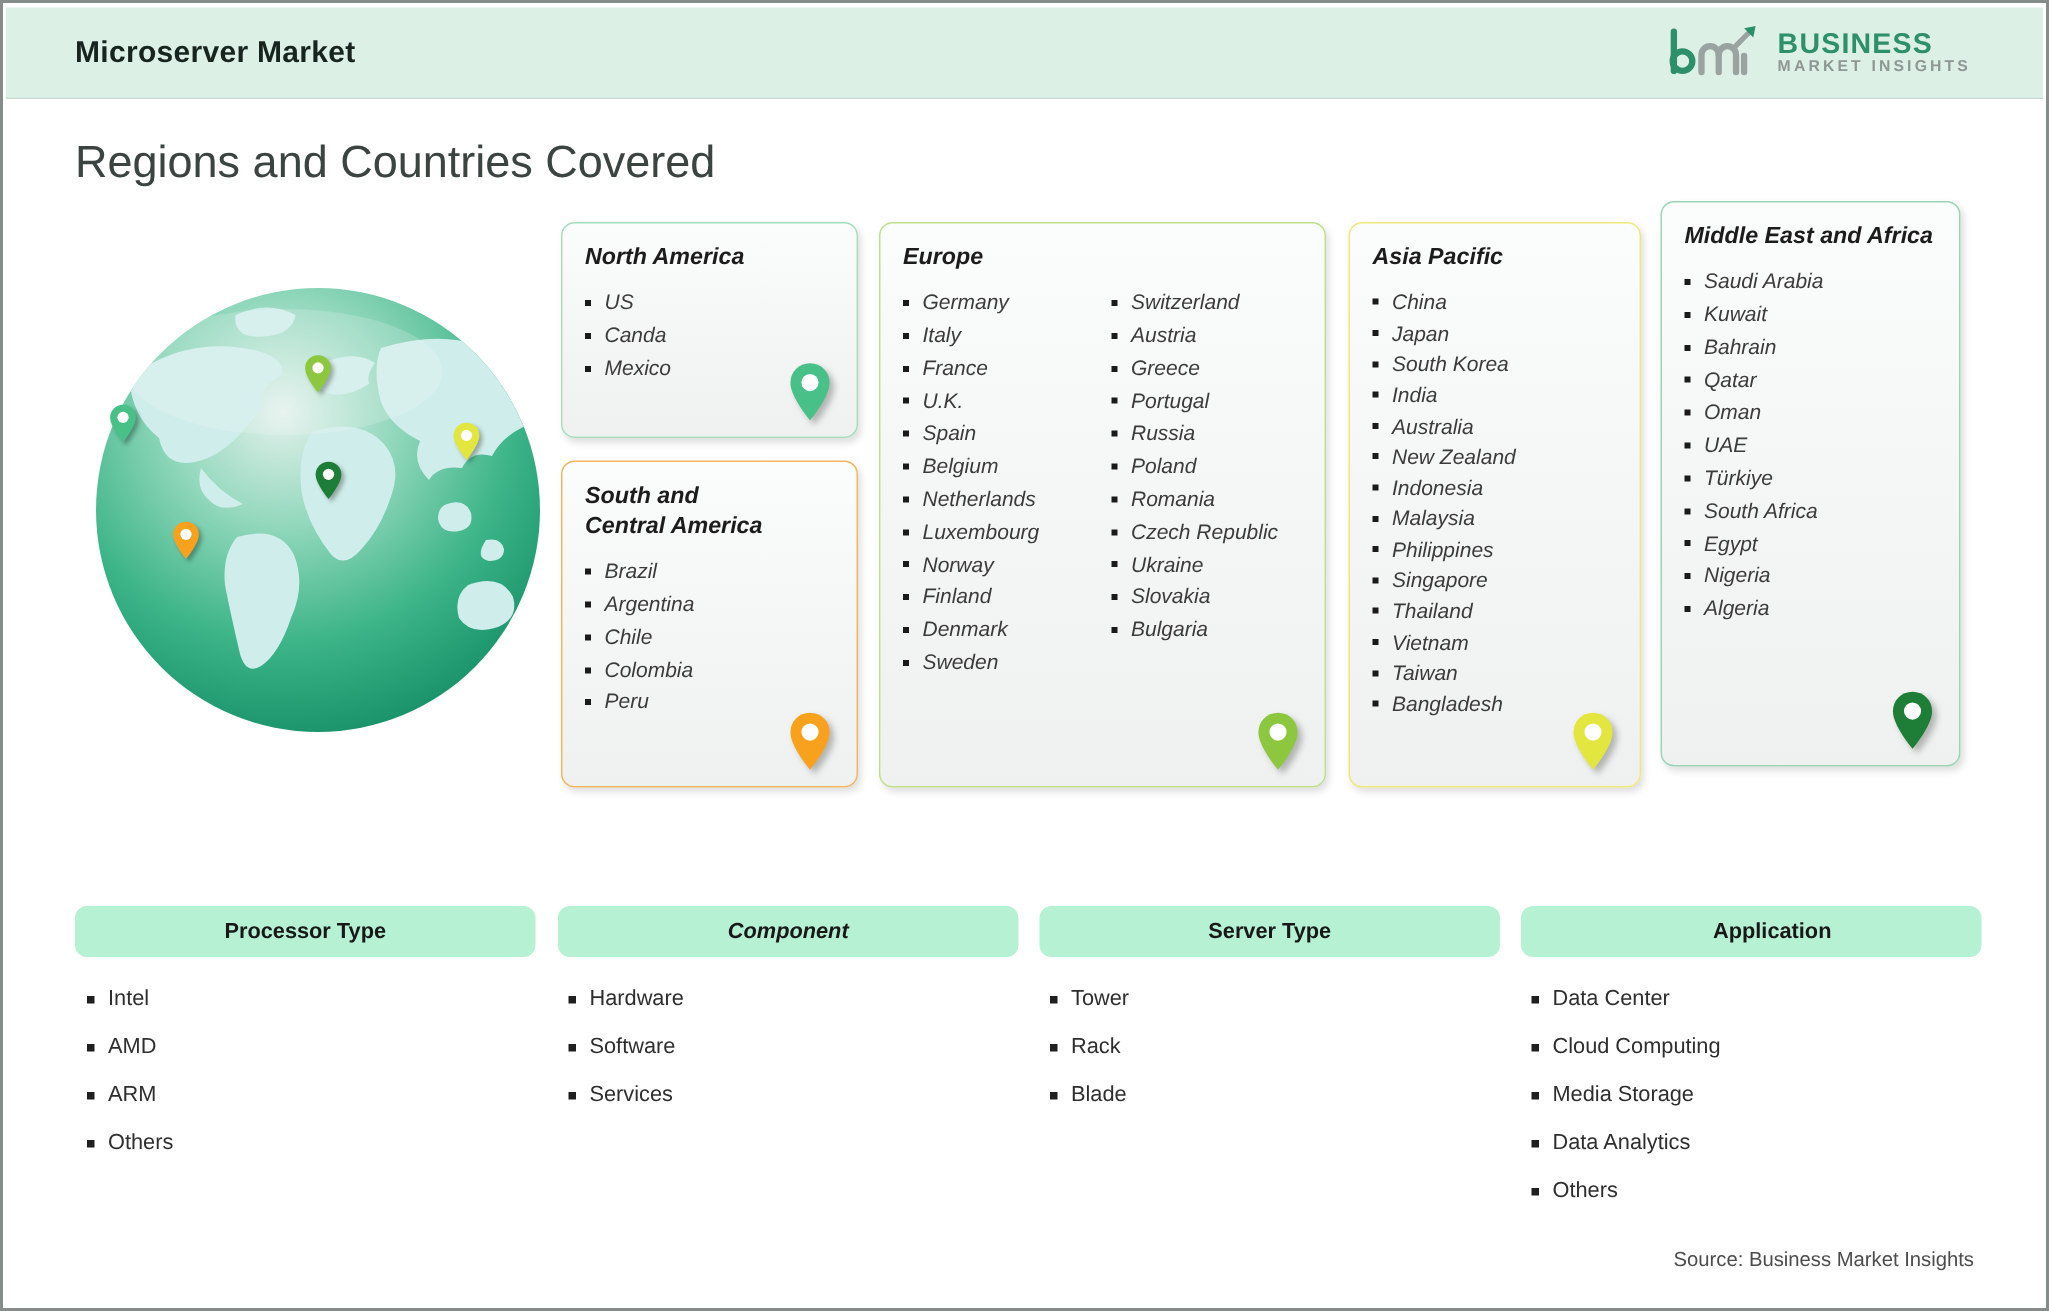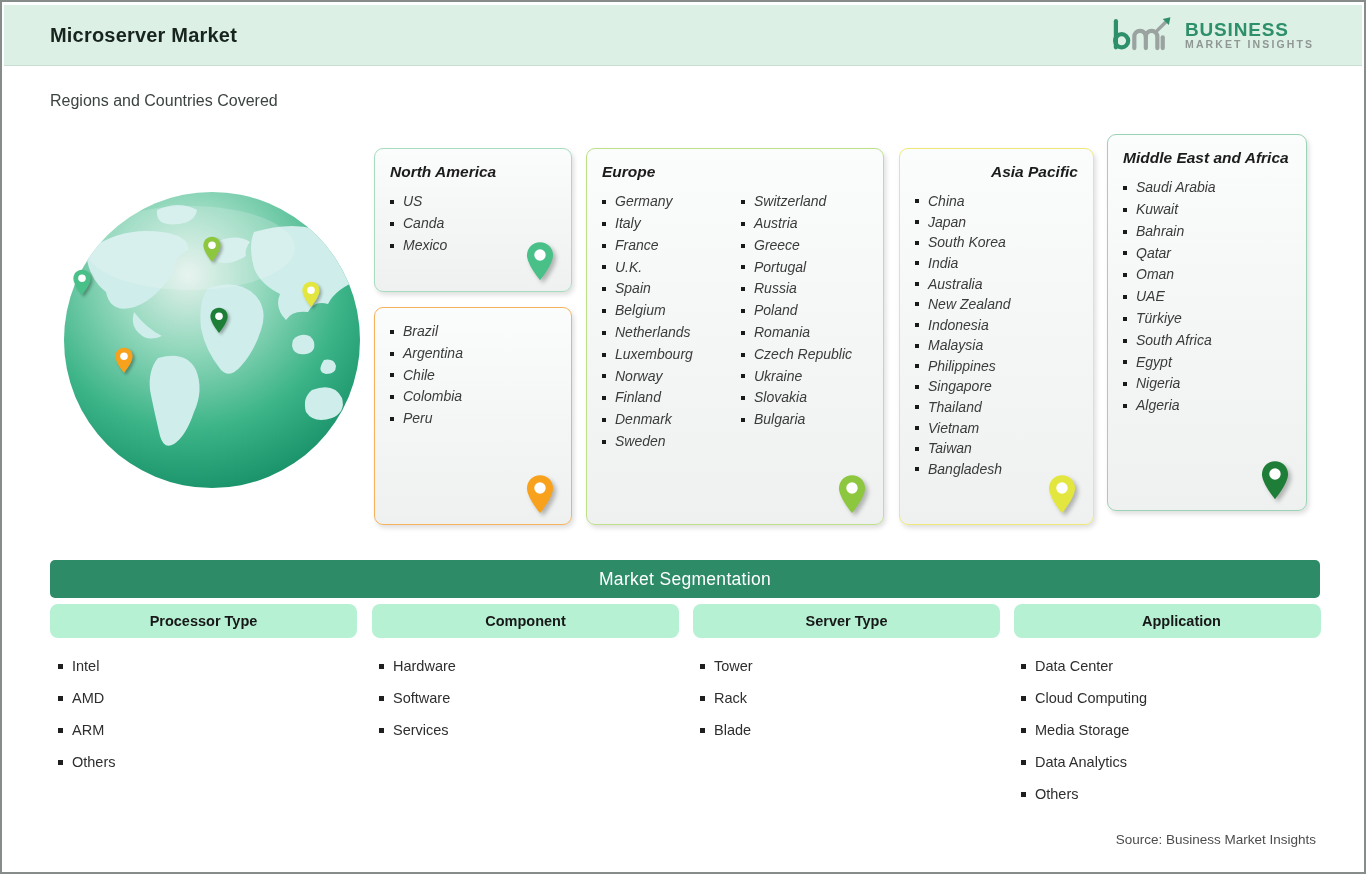--- a/index.html
+++ b/index.html
@@ -11,21 +11,21 @@
   .header-band { position:absolute; left:2px; right:2px; top:3px; height:61px;
                  background:#dcf0e6; border-bottom:1px solid #c9ddd2;
                  display:flex; align-items:center; justify-content:space-between;
                  padding:0 48px 0 46px; }
   .app-title { font-size:20px; font-weight:bold; color:#18241e; letter-spacing:.2px; }
   .logo { display:flex; align-items:center; gap:10px; }
   .logo-text { display:flex; flex-direction:column; line-height:1.05; }
   .logo-line1 { color:#2e8f6b; font-weight:bold; font-size:19px; letter-spacing:.8px; }
   .logo-line2 { color:#8f9793; font-weight:bold; font-size:10.5px; letter-spacing:2.1px; }
 
-  .page-heading { position:absolute; left:48px; top:90px; font-size:16px; color:#3c4440; }
+  .page-heading { position:absolute; left:48px; top:90px; font-size:30px; color:#3c4440; }
 
   
   .globe-wrap { position:absolute; left:60px; top:188px; width:300px; height:300px; }
   .globe-wrap svg.globe { position:absolute; inset:0; }
   .globe-pin { position:absolute; width:20px; height:27px;
                filter:drop-shadow(2px 2px 1.5px rgba(0,0,0,.30)); }
 
   
   .card { position:absolute; border-radius:9px; background:linear-gradient(#fbfcfc,#eef1ef);
           box-shadow:2px 3px 5px rgba(0,0,0,.13); padding:13px 15px 10px 15px;font-style:italic; }
@@ -33,34 +33,34 @@
   .card ul { list-style:none; }
   .card li { display:flex; align-items:center; gap:9px; line-height:21.8px;
              font-size:14px; color:#3b3b3b; break-inside:avoid; }
   .card li .sq { width:4px; height:4px; background:#1a1a1a; flex:0 0 auto; }
   .card-pin { position:absolute; right:16px; bottom:9px; width:30px; height:41px;
               filter:drop-shadow(3px 3px 2px rgba(0,0,0,.26)); }
 
   .card-na  { left:372px; top:146px; width:198px; height:144px; border:1.5px solid #a7dcc0; }
   .card-sca { left:372px; top:305px; width:198px; height:218px; border:1.5px solid #f3b45c; }
   .card-eu  { left:584px; top:146px; width:298px; height:377px; border:1.5px solid #bfdf89; }
-  .card-ap  { left:897px; top:146px; width:195px; height:377px; border:1.5px solid #efe878;text-align:right; }
+  .card-ap  { left:897px; top:146px; width:195px; height:377px; border:1.5px solid #efe878; }
   .card-mea { left:1105px; top:132px; width:200px; height:377px; border:1.5px solid #9ad3b5; }
   .card-eu ul { column-count:2; column-gap:12px; }
   .card-ap li { line-height:20.6px; }
   .card-sca .card-title { width:130px; }
 
   
   .seg-banner { position:absolute; left:48px; top:558px; width:1270px; height:38px;
                 background:#2e8b68; border-radius:5px; display:flex; align-items:center;
                 justify-content:center; color:#fff; font-size:17.5px; letter-spacing:.3px; }
   .seg-pill { position:absolute; top:602px; width:307px; height:34px; background:#b6f1d3;
               border-radius:8px; display:flex; align-items:center; justify-content:center;
               font-size:14.5px; font-weight:bold; color:#181818; }
-  .pill-1 { left:48px; } .pill-2 { left:370px; } .pill-3 { left:691px; } .pill-4 { left:1012px;padding-left:28px; }
+  .pill-1 { left:48px; } .pill-2 { left:370px;font-style:italic; } .pill-3 { left:691px; } .pill-4 { left:1012px;padding-left:28px; }
   .seg-list { position:absolute; top:654px; list-style:none; }
   .list-1 { left:56px; } .list-2 { left:377px;text-align:right; } .list-3 { left:698px; } .list-4 { left:1019px; }
   .seg-list li { display:flex; align-items:center; gap:9px; font-size:14.5px;
                  color:#2e2e2e; line-height:20px; margin-bottom:12px; }
   .seg-list li .sq { width:5px; height:5px; background:#1f1f1f; flex:0 0 auto; }
 
   .source-note { position:absolute; right:48px; top:830px; font-size:13.5px; color:#4c4c4c; }
 </style>
 </head>
 <body>
@@ -158,20 +158,21 @@
           <span>Mexico</span>
         </li>
       </ul>
     <svg class="card-pin" viewBox="0 0 24 33">
       <path fill="#49C088" d="M12 1C6 1 1.5 5.6 1.5 11.5c0 7.6 10.5 20 10.5 20s10.5-12.4 10.5-20C22.5 5.6 18 1 12 1z"></path>
         <circle cx="12" cy="11.3" r="4.6" fill="#fff"></circle>
     </svg>
   </div>
 
   <div class="card card-sca">
+    <div class="card-title">South and Central America</div>
     <ul>
         <li>
           <span class="sq"></span>
           <span>Brazil</span>
         </li>
         <li>
           <span class="sq"></span>
           <span>Argentina</span>
         </li>
         <li>
@@ -408,21 +409,20 @@
           <span class="sq"></span>
           <span>Algeria</span>
         </li>
       </ul>
     <svg class="card-pin" viewBox="0 0 24 33">
       <path fill="#1E7D36" d="M12 1C6 1 1.5 5.6 1.5 11.5c0 7.6 10.5 20 10.5 20s10.5-12.4 10.5-20C22.5 5.6 18 1 12 1z"></path>
         <circle cx="12" cy="11.3" r="4.6" fill="#fff"></circle>
     </svg>
   </div>
 
-  <div class="seg-banner">Market Segmentation</div>
 
   <div class="seg-pill pill-1">Processor Type</div>
   <div class="seg-pill pill-2">Component</div>
   <div class="seg-pill pill-3">Server Type</div>
   <div class="seg-pill pill-4">Application</div>
 
   <ul class="seg-list list-1">
       <li>
         <span class="sq"></span>
         <span>Intel</span>

